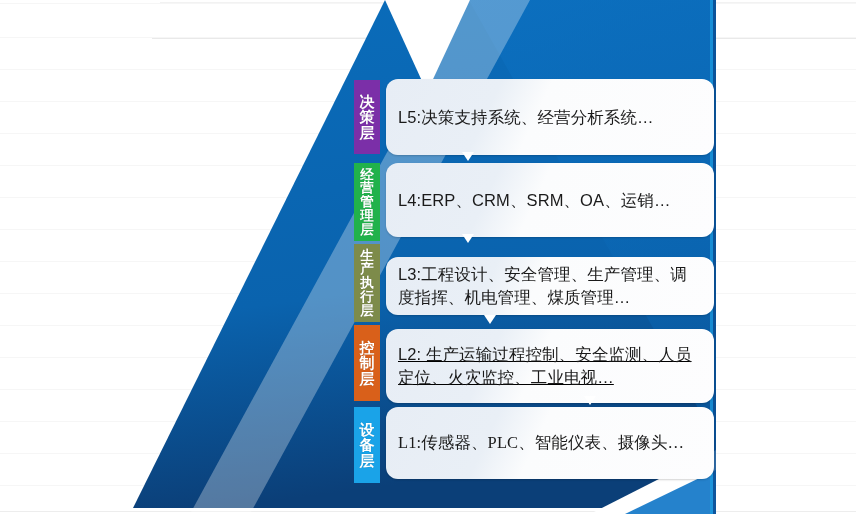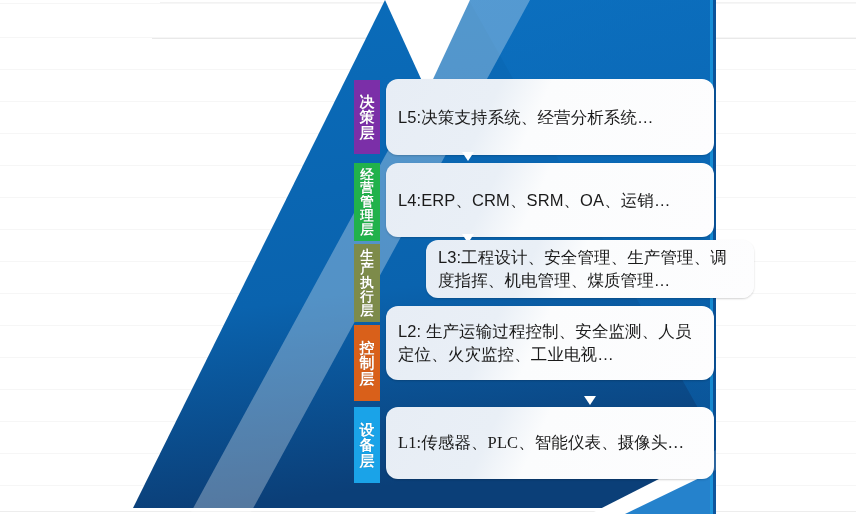--- a/index.html
+++ b/index.html
@@ -193,33 +193,33 @@
     </div>
 
     <div class="row" style="top:0;">
       <div class="tab" style="top:244px; height:78px; background:#7d8b4a; font-size:13.5px;">
         <span>生</span>
         <span>产</span>
         <span>执</span>
         <span>行</span>
         <span>层</span>
       </div>
-      <div class="card" style="top:240px; height:58px;margin-left:40px;">
+      <div class="card" style="top:257px; height:58px;">
         <div class="card-text">L3:工程设计、安全管理、生产管理、调度指挥、机电管理、煤质管理…</div>
       </div>
       <div class="marker" style="left:484px; top:315px;"></div>
     </div>
 
     <div class="row" style="top:0;">
       <div class="tab" style="top:325px; height:76px; background:#d9601a;">
         <span>控</span>
         <span>制</span>
         <span>层</span>
       </div>
-      <div class="card" style="top:306px; height:74px;">
+      <div class="card" style="top:329px; height:74px;text-decoration:underline;">
         <div class="card-text">L2: 生产运输过程控制、安全监测、人员定位、火灾监控、工业电视…</div>
       </div>
       <div class="marker" style="left:584px; top:396px;"></div>
     </div>
 
     <div class="row" style="top:0;">
       <div class="tab" style="top:407px; height:76px; background:#1aa3e8;">
         <span>设</span>
         <span>备</span>
         <span>层</span>

